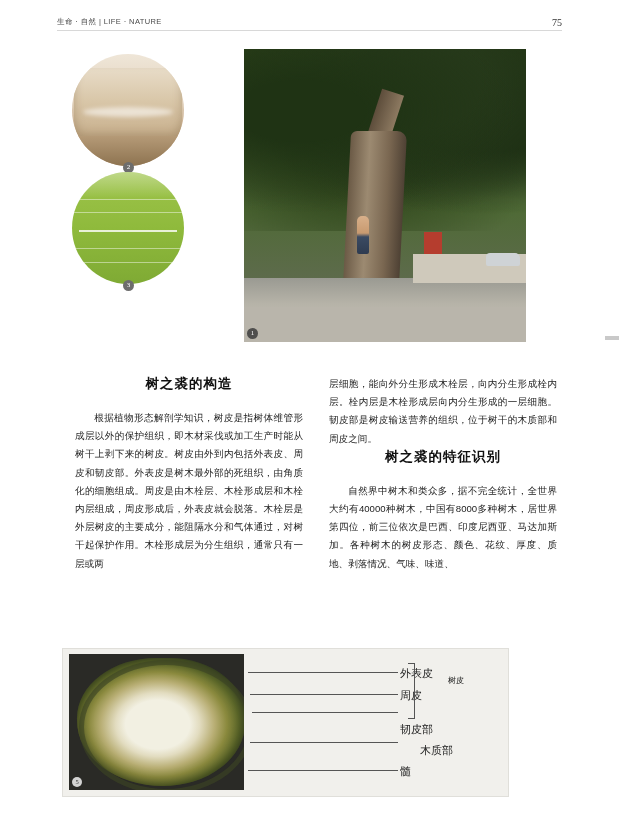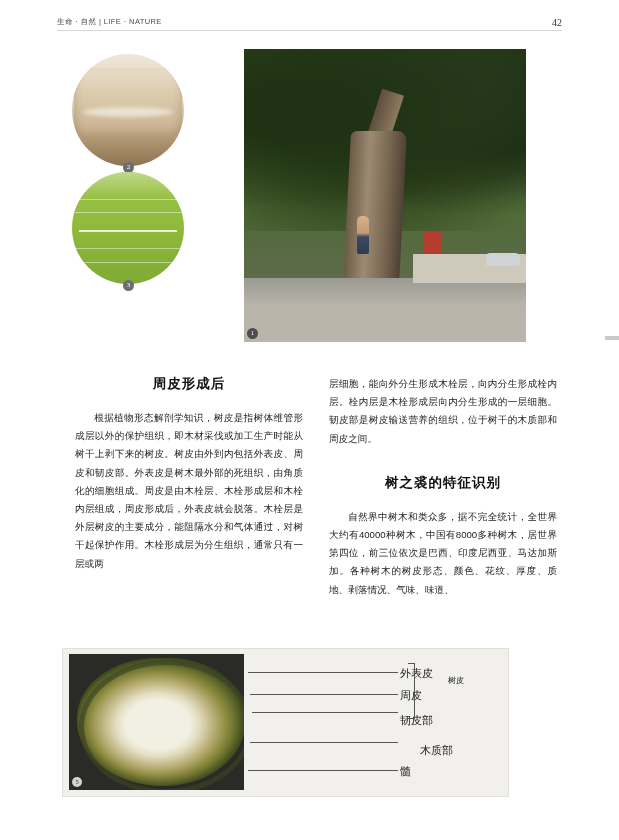--- a/index.html
+++ b/index.html
@@ -252,21 +252,21 @@
 
   .section-title {
     font-family: "Liberation Serif", serif;
     font-size: 13.5px;
     font-weight: bold;
     text-align: center;
     letter-spacing: 1px;
     margin: 0 0 16px 0;
     color: #111;
   }
-  .section-title.second { margin-top: 26px; }
+  .section-title.second { }
 
   .para {
     font-size: 9.6px;
     line-height: 18.2px;
     text-align: justify;
     margin: 0;
     color: #1c1c1c;
     text-indent: 2em;
   }
   .para.noindent { text-indent: 0; }
@@ -370,21 +370,21 @@
     width: 14px;
     height: 4px;
     background: #c9c9c9;
   }
 </style>
 </head>
 <body>
 
 <div class="page-header">
   <div class="header-left">生命 · 自然 | LIFE · NATURE</div>
-  <div class="header-page-num">42</div>
+  <div class="header-page-num">75</div>
 </div>
 <div class="header-rule"></div>
 
 <div class="media-row">
 
   <div class="circle-figure circle-1">
     <div class="bark-photo">
       <div class="slab"></div>
       <div class="edge"></div>
     </div>
@@ -414,21 +414,21 @@
     <div class="tree-sign"></div>
     <div class="tree-car"></div>
     <div class="tree-person"></div>
     <div class="tree-marker">1</div>
   </div>
 </div>
 
 <div class="body-text">
 
   <div class="col col-left">
-    <h2 class="section-title">周皮形成后</h2>
+    <h2 class="section-title">树之裘的构造</h2>
     <p class="para">根据植物形态解剖学知识，树皮是指树体维管形成层以外的保护组织，即木材采伐或加工生产时能从树干上剥下来的树皮。树皮由外到内包括外表皮、周皮和韧皮部。外表皮是树木最外部的死组织，由角质化的细胞组成。周皮是由木栓层、木栓形成层和木栓内层组成，周皮形成后，外表皮就会脱落。木栓层是外层树皮的主要成分，能阻隔水分和气体通过，对树干起保护作用。木栓形成层为分生组织，通常只有一层或两</p>
   </div>
 
   <div class="col col-right">
     <p class="para noindent">层细胞，能向外分生形成木栓层，向内分生形成栓内层。栓内层是木栓形成层向内分生形成的一层细胞。韧皮部是树皮输送营养的组织，位于树干的木质部和周皮之间。</p>
     <h2 class="section-title second">树之裘的特征识别</h2>
     <p class="para">自然界中树木和类众多，据不完全统计，全世界大约有40000种树木，中国有8000多种树木，居世界第四位，前三位依次是巴西、印度尼西亚、马达加斯加。各种树木的树皮形态、颜色、花纹、厚度、质地、剥落情况、气味、味道、</p>
   </div>
 </div>
 
@@ -443,21 +443,21 @@
   <div class="callouts">
 
     <div class="leader" style="left:0px; top:18px; width:150px;"></div>
     <div class="leader" style="left:2px; top:40px; width:148px;"></div>
     <div class="leader" style="left:4px; top:58px; width:146px;"></div>
     <div class="leader" style="left:2px; top:88px; width:148px;"></div>
     <div class="leader" style="left:0px; top:116px; width:150px;"></div>
 
     <div class="callout" style="left:152px; top:12px;">外表皮</div>
     <div class="callout" style="left:152px; top:34px;">周皮</div>
-    <div class="callout" style="left:152px; top:59px;">韧皮部</div>
+    <div class="callout" style="left:152px; top:68px;">韧皮部</div>
     <div class="callout" style="left:152px; top:89px;margin-left:20px;">木质部</div>
     <div class="callout" style="left:152px; top:110px;">髓</div>
   </div>
 
   <div class="brace" style="left:345px; top:14px; height:54px;"></div>
   <div class="brace-label" style="left:353px; top:26px; right:auto; width:22px;padding-left:29px;">树皮</div>
 
 </div>
 
 <div class="side-tab"></div>

